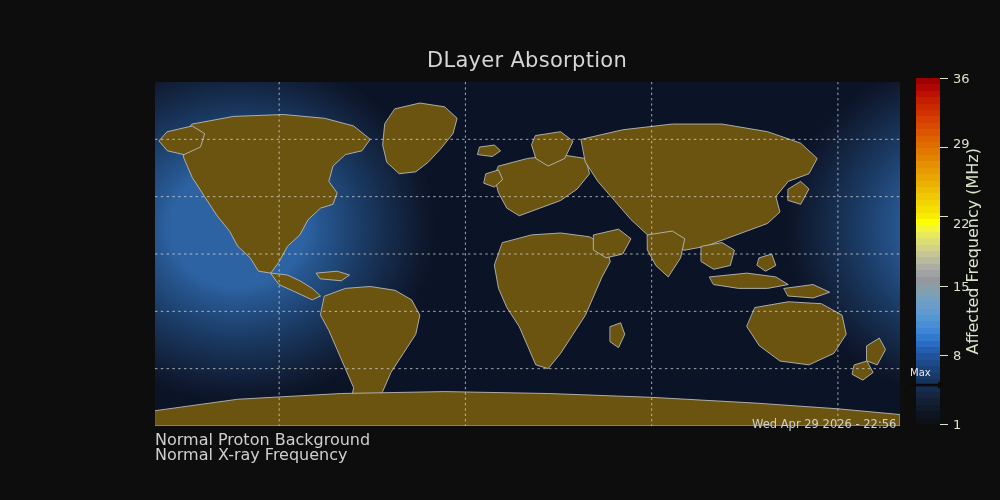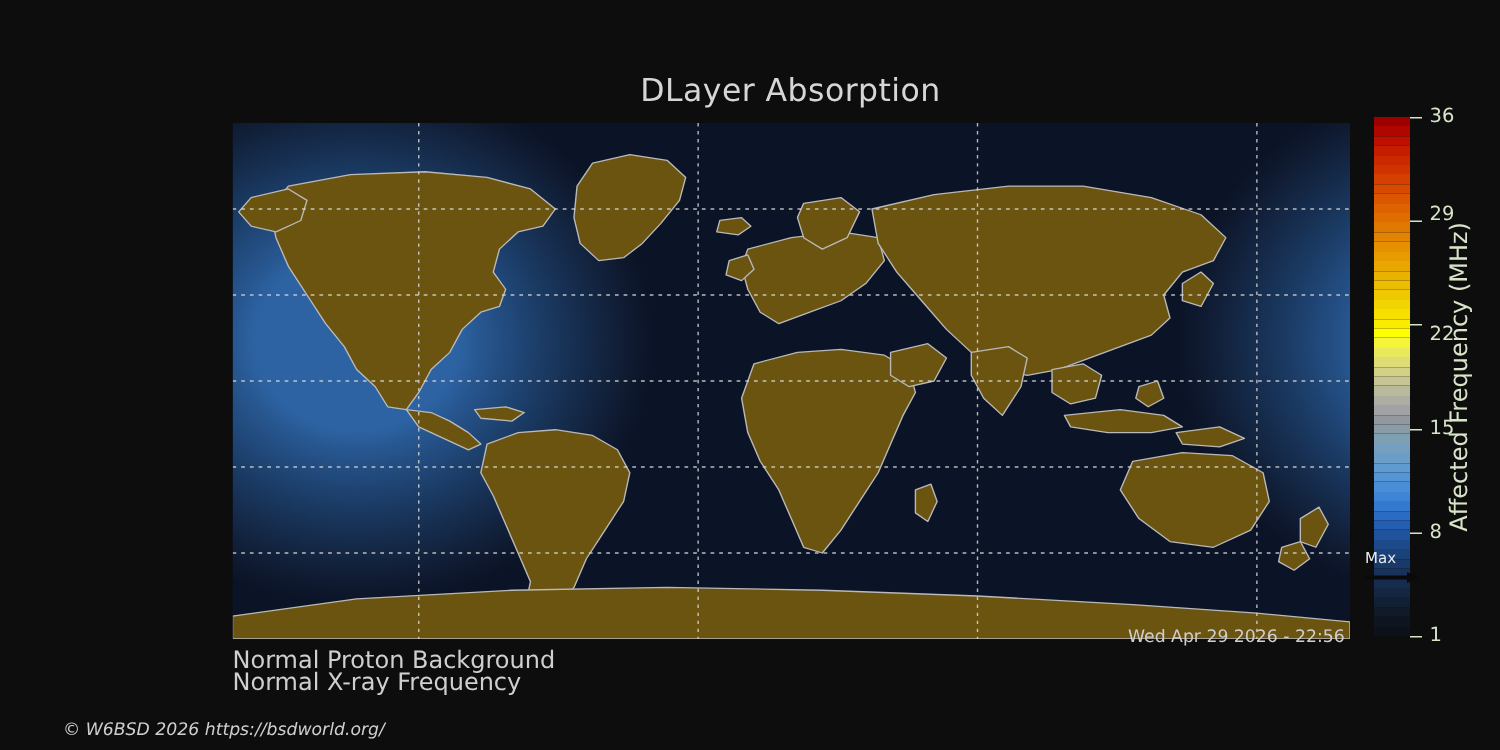--- a/index.html
+++ b/index.html
@@ -228,14 +228,13 @@
     <div class="mtxt">Max</div>
     <svg class="marrow" viewBox="0 0 36 8">
       <line x1="0" y1="4" x2="28" y2="4" stroke="#0a0a0a" stroke-width="2.6"></line>
       <polygon points="28,0.4 36,4 28,7.6" fill="#0a0a0a"></polygon>
     </svg>
   </div>
 
   <div class="note note1">Normal Proton Background</div>
   <div class="note note2">Normal X-ray Frequency</div>
   <div class="stamp">Wed Apr 29 2026 - 22:56</div>
-  <div class="credit">© W6BSD 2026 https://bsdworld.org/</div>
 </div>
 
 </body></html>

